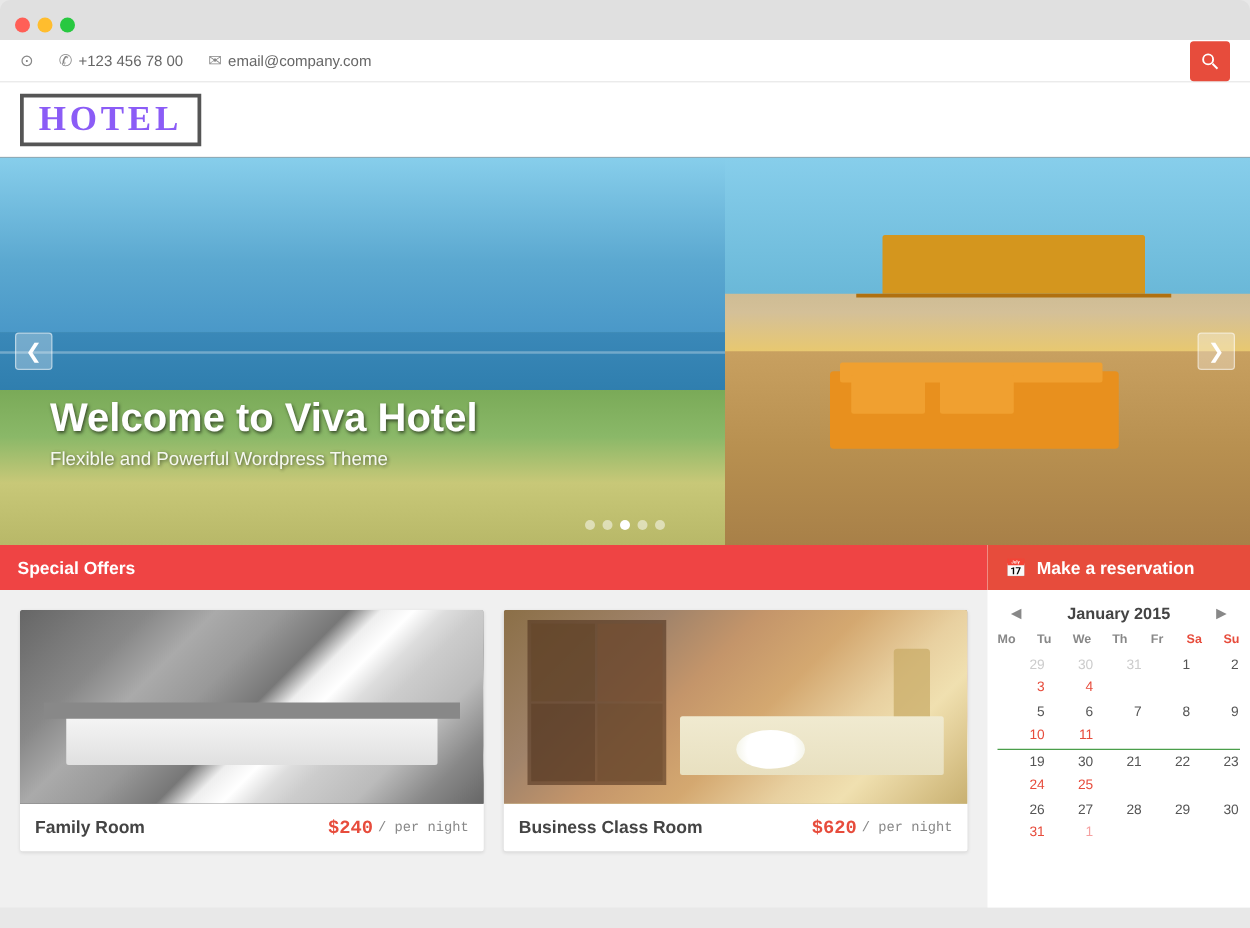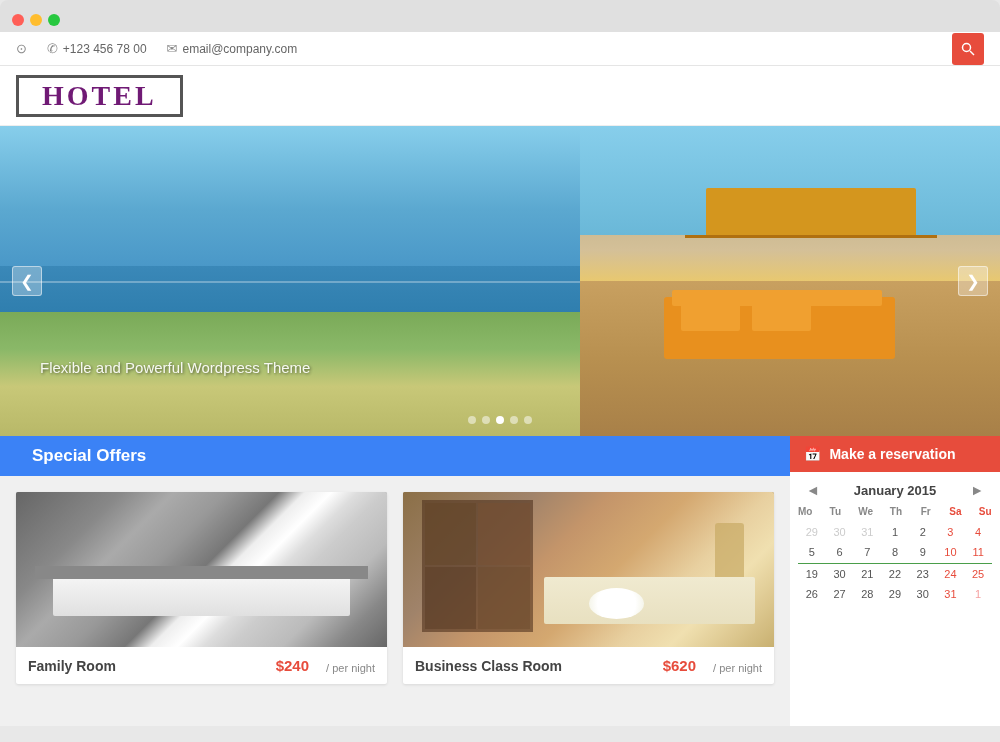--- a/index.html
+++ b/index.html
@@ -66,25 +66,25 @@
       background: #fff;
       display: flex;
       align-items: center;
       padding: 0 16px;
       height: 60px;
       border-bottom: 1px solid #eee;
     }
     .hotel-logo {
       font-size: 28px;
       font-weight: 900;
-      color: #701a75;
+      color: #8b5cf6;
       font-family: 'Georgia', serif;
       letter-spacing: 3px;
       border: 3px solid #555;
-      padding: 2px 23px;
+      padding: 2px 12px;
       margin-right: 40px;
       text-transform: uppercase;
     }
     .nav-links {
       display: flex;
       align-items: center;
       gap: 0;
       list-style: none;
       margin-left: auto;
     }
@@ -191,24 +191,24 @@
       background: #f0f0f0;
       min-height: 290px;
     }
 
     
     .special-offers {
       flex: 1;
       padding: 0 16px 16px;
     }
     .section-header-bar {
-      background: #3b82f6;
+      background: #ef4444;
       color: white;
-      padding: 10px 32px;
-      font-size: 17px;
+      padding: 10px 14px;
+      font-size: 14px;
       font-weight: 600;
       margin: 0 -16px 16px;
       display: flex;
       align-items: center;
     }
     .room-cards {
       display: flex;
       gap: 16px;
     }
     .room-card {
@@ -255,22 +255,23 @@
       justify-content: space-between;
       align-items: baseline;
     }
     .room-name {
       font-size: 14px;
       font-weight: 600;
       color: #444;
     }
     .room-price-wrap {
       display: flex;
-      align-items: flex-end;
-      gap: 17px;
+      align-items: center;
+      gap: 4px;
+      font-family: Liberation Mono, monospace;
     }
     .room-price {
       font-size: 15px;
       font-weight: bold;
       color: #e74c3c;
     }
     .room-per-night {
       font-size: 11px;
       color: #888;
     }
@@ -319,22 +320,22 @@
       gap: 16px;
     }
     .cal-day-header {
       font-size: 10px;
       font-weight: 700;
       color: #888;
       padding: 2px 0;
     }
     .cal-row {
       display: grid;
-      grid-template-columns: repeat(7, 1fr);
-      text-align: center;
+      grid-template-columns: repeat(5, 1fr);
+      text-align: right;
       margin-bottom: 2px;
     }
     .cal-day {
       font-size: 11px;
       color: #555;
       padding: 3px 1px;
       border-radius: 2px;
       cursor: pointer;
     }
     .cal-day.other-month { color: #ccc; }
@@ -410,20 +411,21 @@
 
       <div style="position:absolute;top:55%;left:20%;width:55%;height:20%;background:#e8901e;border-radius:3px;"></div>
       <div style="position:absolute;top:53%;left:22%;width:50%;height:5%;background:#f0a030;border-radius:2px;"></div>
 
       <div style="position:absolute;top:56%;left:24%;width:14%;height:10%;background:#f0a030;border-radius:2px;"></div>
       <div style="position:absolute;top:56%;left:41%;width:14%;height:10%;background:#f0a030;border-radius:2px;"></div>
     </div>
   </div>
 
   <div class="hero-overlay">
+    <div class="hero-title">Welcome to Viva Hotel</div>
     <div class="hero-subtitle">Flexible and Powerful Wordpress Theme</div>
   </div>
 
   <button class="slider-arrow slider-arrow-left">❮</button>
   <button class="slider-arrow slider-arrow-right">❯</button>
 
   <div class="slider-dots">
     <div class="slider-dot"></div>
     <div class="slider-dot"></div>
     <div class="slider-dot active"></div>

